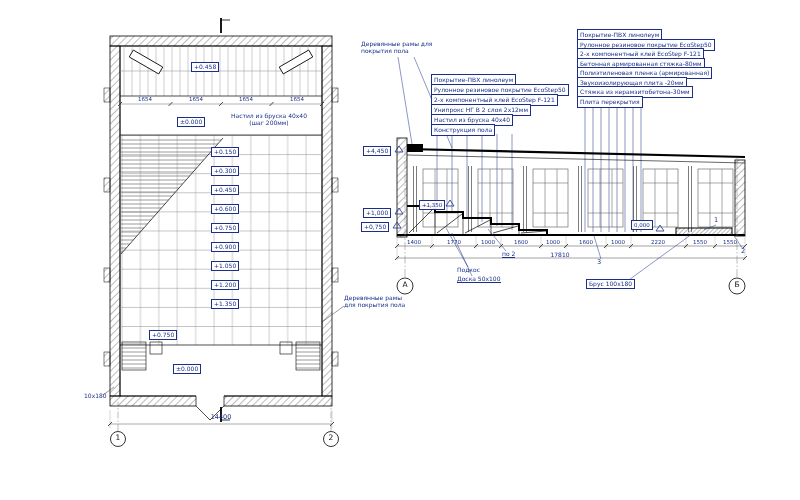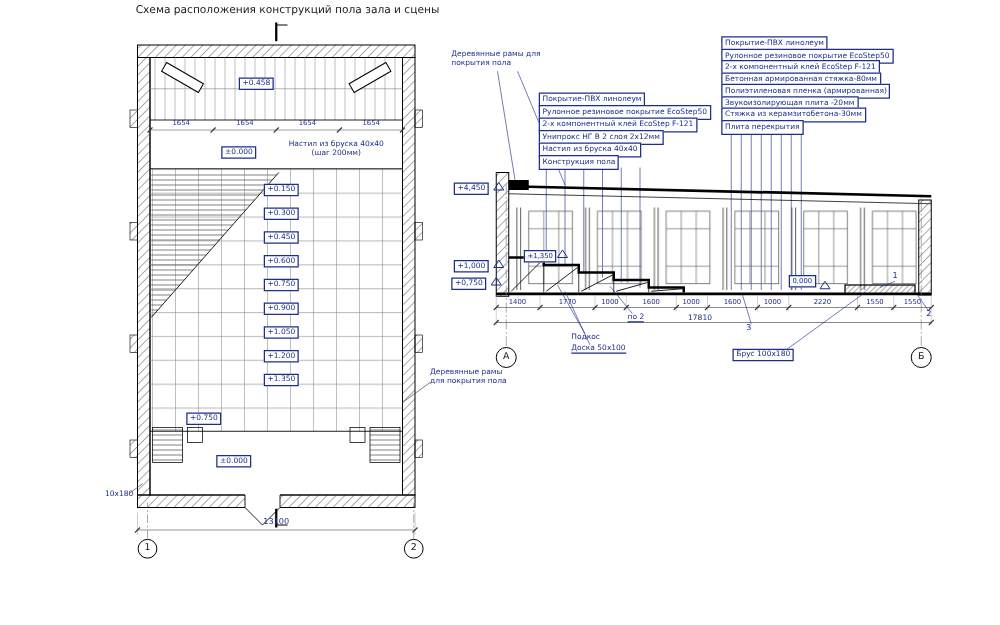--- a/index.html
+++ b/index.html
@@ -215,42 +215,41 @@
     <line class="ink" x1="716" y1="225" x2="704" y2="230" stroke-width="0.5"></line>
     <line class="ink" x1="743" y1="249" x2="734" y2="236" stroke-width="0.5"></line>
 
     <line x1="405" y1="277" x2="405" y2="146" stroke="#777" stroke-width="0.5" stroke-dasharray="8 2 1.5 2"></line>
     <line x1="737" y1="277" x2="737" y2="156" stroke="#777" stroke-width="0.5" stroke-dasharray="8 2 1.5 2"></line>
     <circle cx="405" cy="286" r="8" fill="#fff" stroke="#000" stroke-width="0.8"></circle>
     <circle cx="737" cy="286" r="8" fill="#fff" stroke="#000" stroke-width="0.8"></circle>
   </g>
 </svg>
 
-<div class="lbl ttl" style="left:92px;top:3px;width:276px">Схема расположения конструкций пола зала и сцены</div>
 <div class="box" style="left:191px;top:62px">+0.458</div>
 <div class="lbl dim" style="left:130px;top:96px;width:30px">1654</div>
 <div class="lbl dim" style="left:181px;top:96px;width:30px">1654</div>
 <div class="lbl dim" style="left:231px;top:96px;width:30px">1654</div>
 <div class="lbl dim" style="left:282px;top:96px;width:30px">1654</div>
 <div class="box" style="left:177px;top:117px">±0.000</div>
 <div class="lbl wrap" style="left:226px;top:112px;width:86px;text-align:center">Настил из бруска 40х40 (шаг 200мм)</div>
 <div class="box" style="left:211px;top:147px">+0.150</div>
 <div class="box" style="left:211px;top:166px">+0.300</div>
 <div class="box" style="left:211px;top:185px">+0.450</div>
 <div class="box" style="left:211px;top:204px">+0.600</div>
 <div class="box" style="left:211px;top:223px">+0.750</div>
 <div class="box" style="left:211px;top:242px">+0.900</div>
 <div class="box" style="left:211px;top:261px">+1.050</div>
 <div class="box" style="left:211px;top:280px">+1.200</div>
 <div class="box" style="left:211px;top:299px">+1.350</div>
 <div class="box" style="left:149px;top:330px">+0.750</div>
 <div class="box" style="left:173px;top:364px">±0.000</div>
 <div class="lbl" style="left:84px;top:392px">10х180</div>
 <div class="lbl wrap" style="left:344px;top:294px;width:62px">Деревянные рамы для покрытия пола</div>
-<div class="lbl" style="left:191px;top:414px;width:60px;text-align:center;font-size:6.5px">13100</div>
+<div class="lbl" style="left:191px;top:414px;width:60px;text-align:center;font-size:6.5px">14400</div>
 <div class="lbl gl" style="left:111px;top:434px;width:14px">1</div>
 <div class="lbl gl" style="left:324px;top:434px;width:14px">2</div>
 
 <div class="lbl wrap" style="left:361px;top:40px;width:76px">Деревянные рамы для покрытия пола</div>
 
 <div class="co" style="left:431px;top:74px">Покрытие-ПВХ линолеум</div>
 <div class="co" style="left:431px;top:84px">Рулонное резиновое покрытие EcoStep50</div>
 <div class="co" style="left:431px;top:94px">2-х компонентный клей EcoStep F-121</div>
 <div class="co" style="left:431px;top:104px">Унипрокс НГ В 2 слоя 2х12мм</div>
 <div class="co" style="left:431px;top:114px">Настил из бруска 40х40</div>

